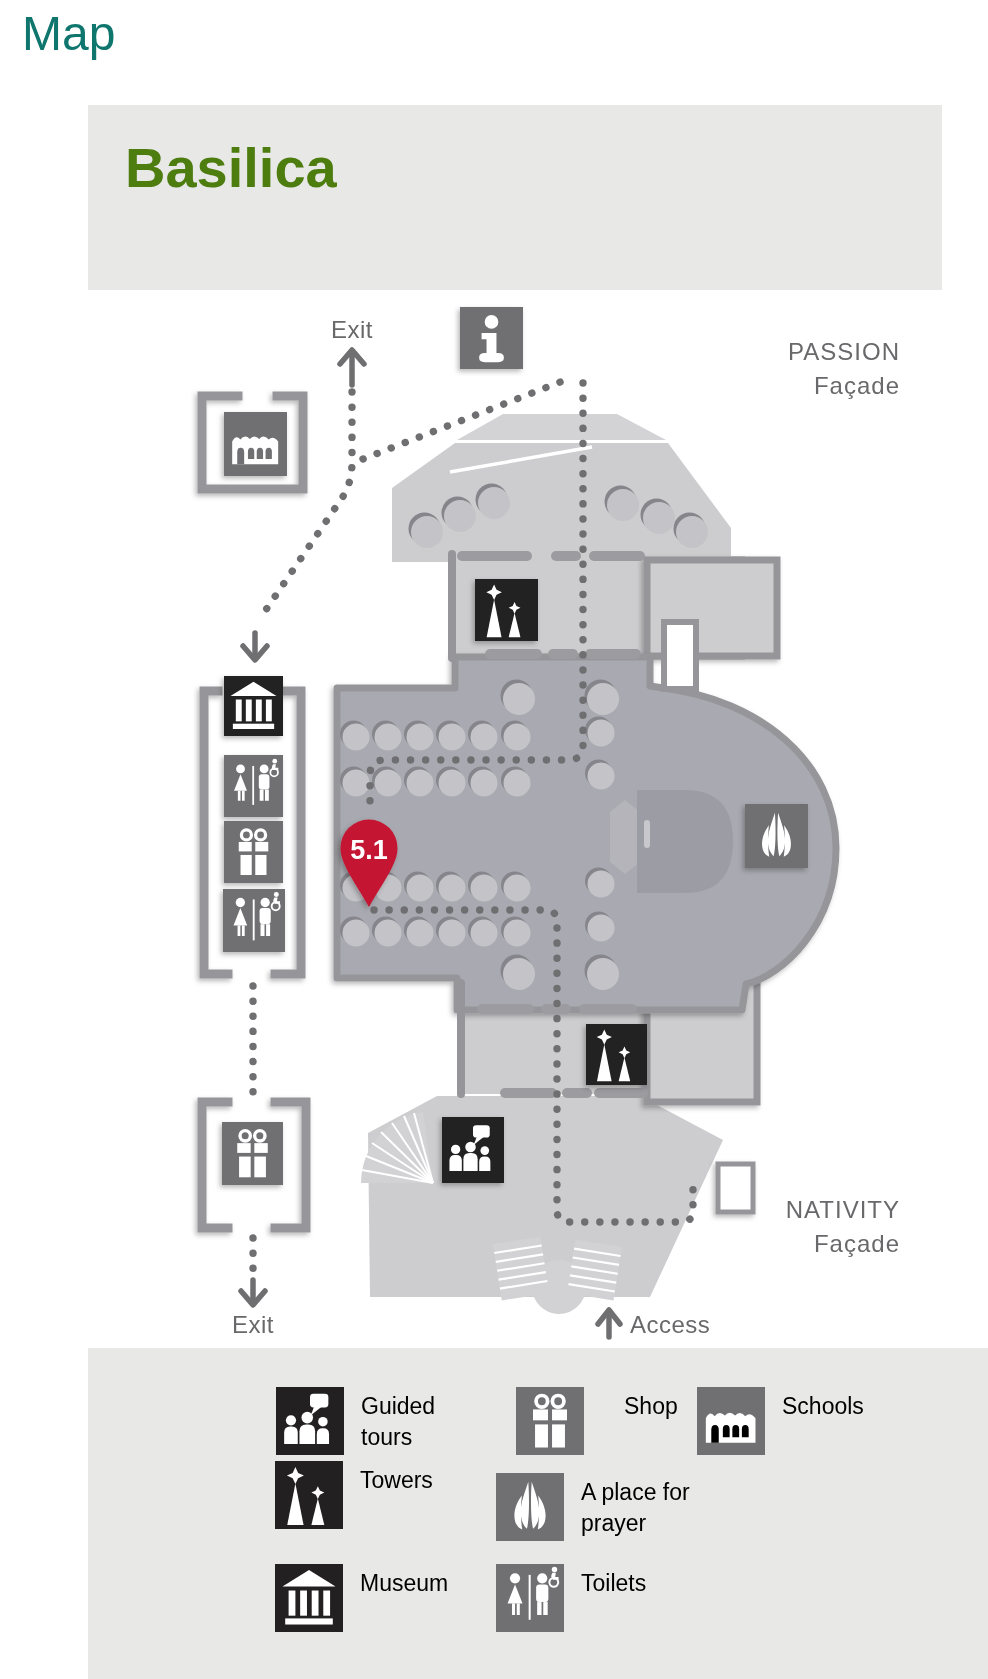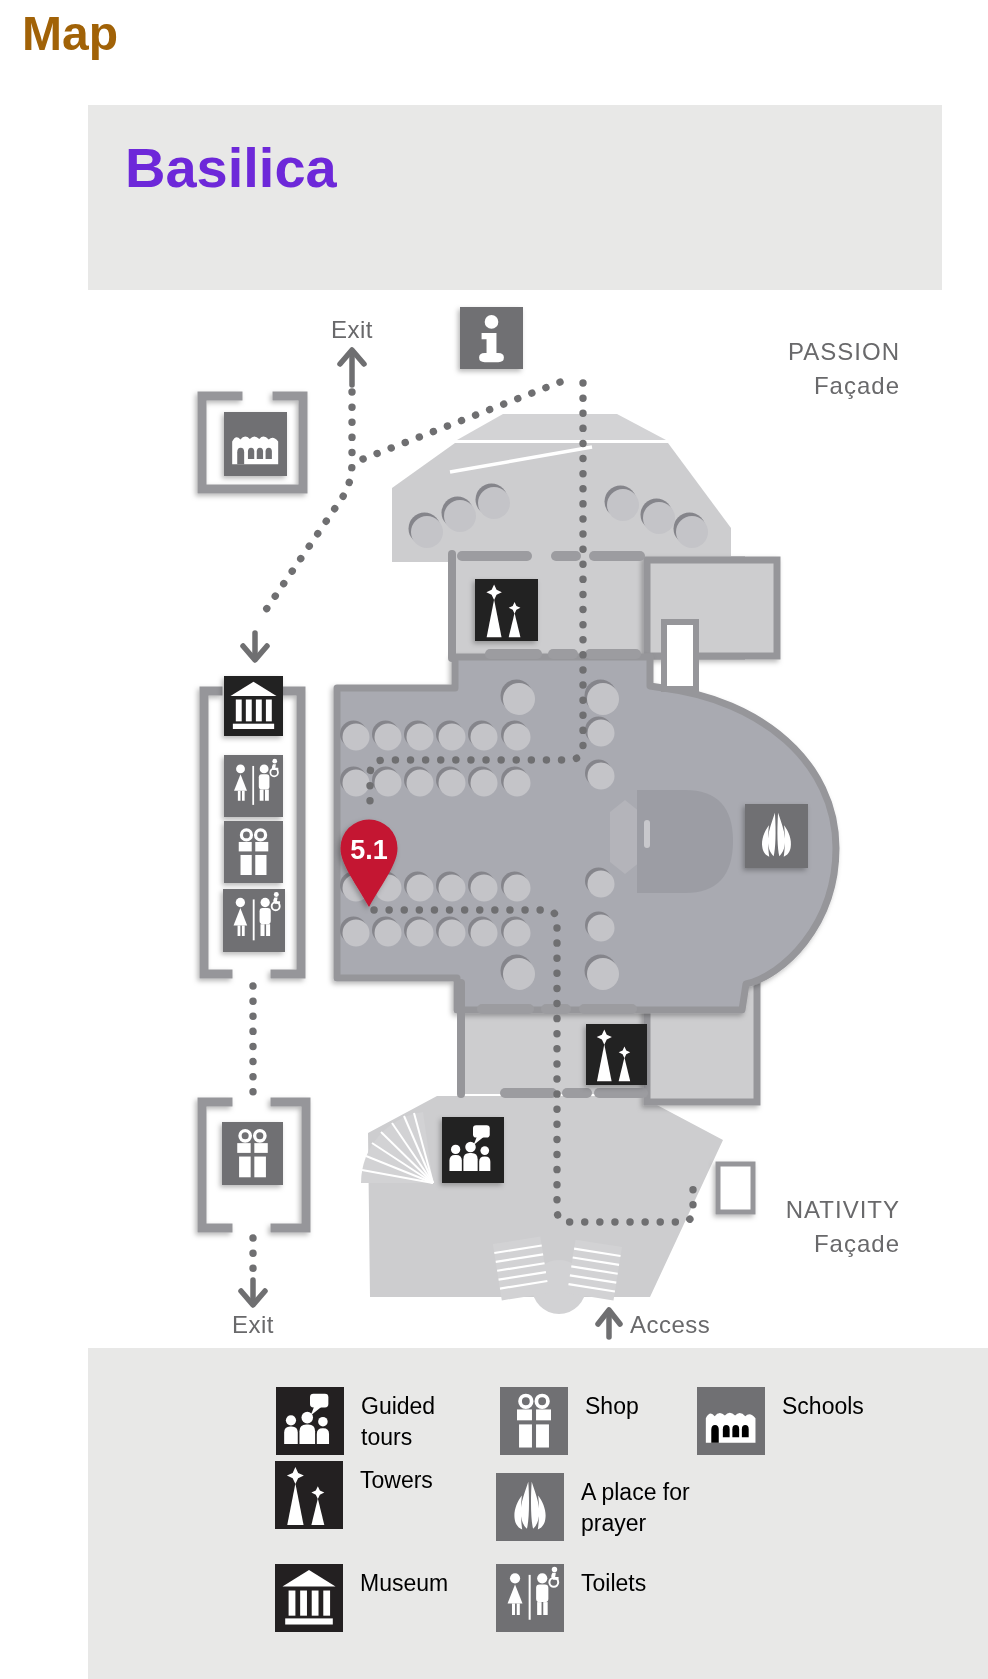--- a/index.html
+++ b/index.html
@@ -1,20 +1,20 @@
 <!DOCTYPE html>
 <html><head>
 <meta charset="utf-8">
 <style>
   html,body{margin:0;padding:0;background:#fff;}
   .stage{position:relative;width:988px;height:1679px;background:#fff;overflow:hidden;
          font-family:"Liberation Sans",sans-serif;}
-  .page-title{position:absolute;left:22px;top:6px;font-size:48px;font-weight:bold;color:#a16207;}
+  .page-title{position:absolute;left:22px;top:6px;font-size:48px;font-weight:normal;color:#0f766e;}
   .map-header{position:absolute;left:88px;top:105px;width:854px;height:185px;background:#e8e8e7;}
-  .map-title{position:absolute;left:37px;top:30px;font-size:56px;font-weight:bold;color:#6d28d9;}
+  .map-title{position:absolute;left:37px;top:30px;font-size:56px;font-weight:bold;color:#4d7c0f;}
   .plan{position:absolute;left:0;top:0;}
   svg text{font-family:"Liberation Sans",sans-serif;}
   .maplabel{font-size:24px;fill:#69696b;letter-spacing:0.5px;}
   .facade{font-size:24px;fill:#69696b;letter-spacing:1px;}
   .pin-label{font-size:27px;font-weight:bold;fill:#ffffff;}
   .legend{position:absolute;left:88px;top:1348px;width:900px;height:331px;background:#e8e8e7;}
   .lg-item{position:absolute;display:flex;align-items:flex-start;}
   .lgi{width:68px;height:68px;flex:0 0 68px;}
   .lg-label{margin-left:17px;margin-top:4px;font-size:23px;line-height:1.33;color:#000000;width:122px;}
   .defs-holder{position:absolute;width:0;height:0;overflow:hidden;}
@@ -361,21 +361,21 @@
     </style>
 
     <div class="lg-item" style="left:188px;top:39px;">
       <svg class="lgi black" viewBox="0 0 100 100">
         <rect class="bx"></rect>
           <use href="#sym-guided"></use>
         </svg>
       <div class="lg-label">Guided tours</div>
     </div>
 
-    <div class="lg-item" style="left:412px;top:39px;">
+    <div class="lg-item" style="left:428px;top:39px;gap:23px;">
       <svg class="lgi gray" viewBox="0 0 100 100">
         <rect class="bx"></rect>
           <use href="#sym-shop"></use>
         </svg>
       <div class="lg-label">Shop</div>
     </div>
 
     <div class="lg-item" style="left:609px;top:39px;">
       <svg class="lgi gray" viewBox="0 0 100 100">
         <rect class="bx"></rect>

